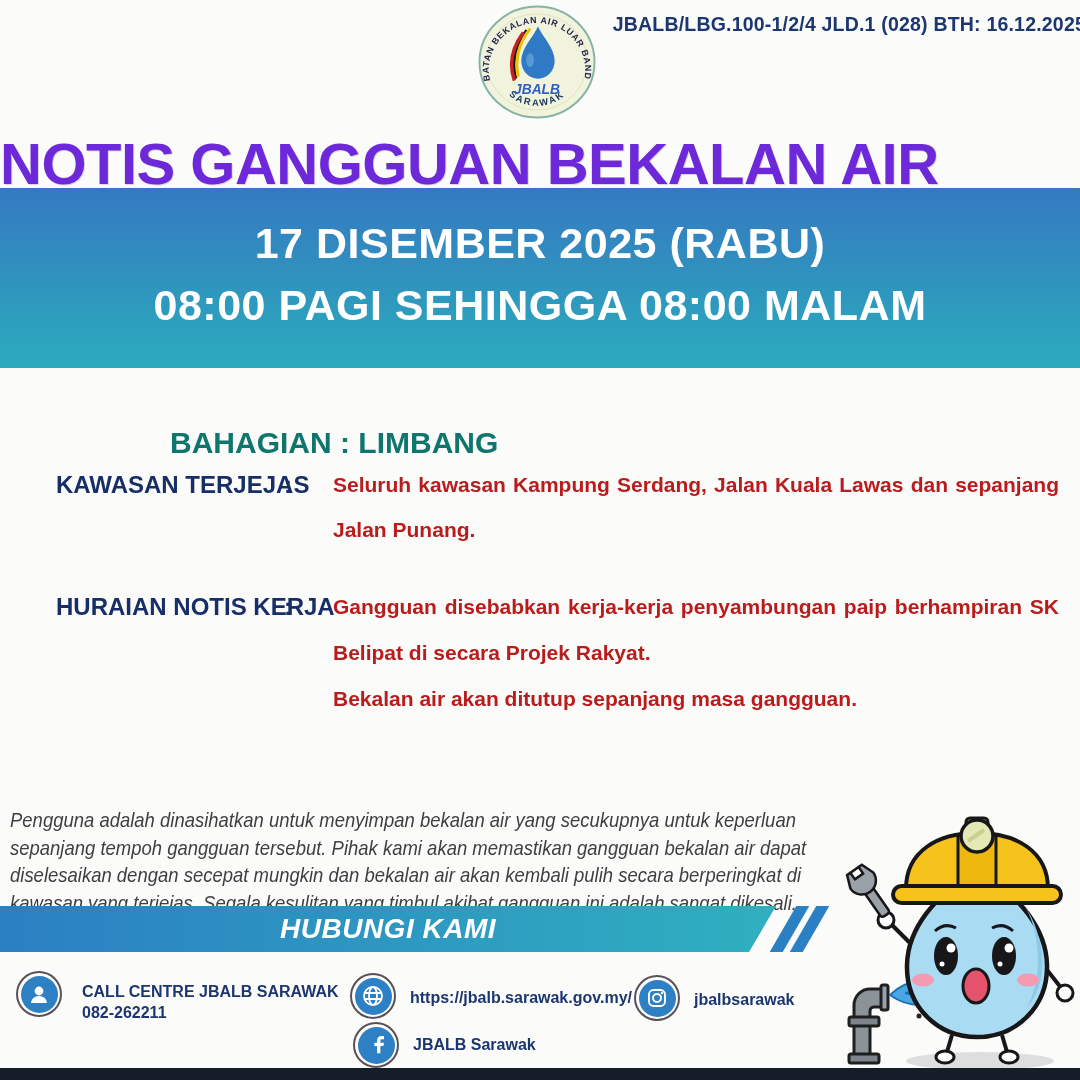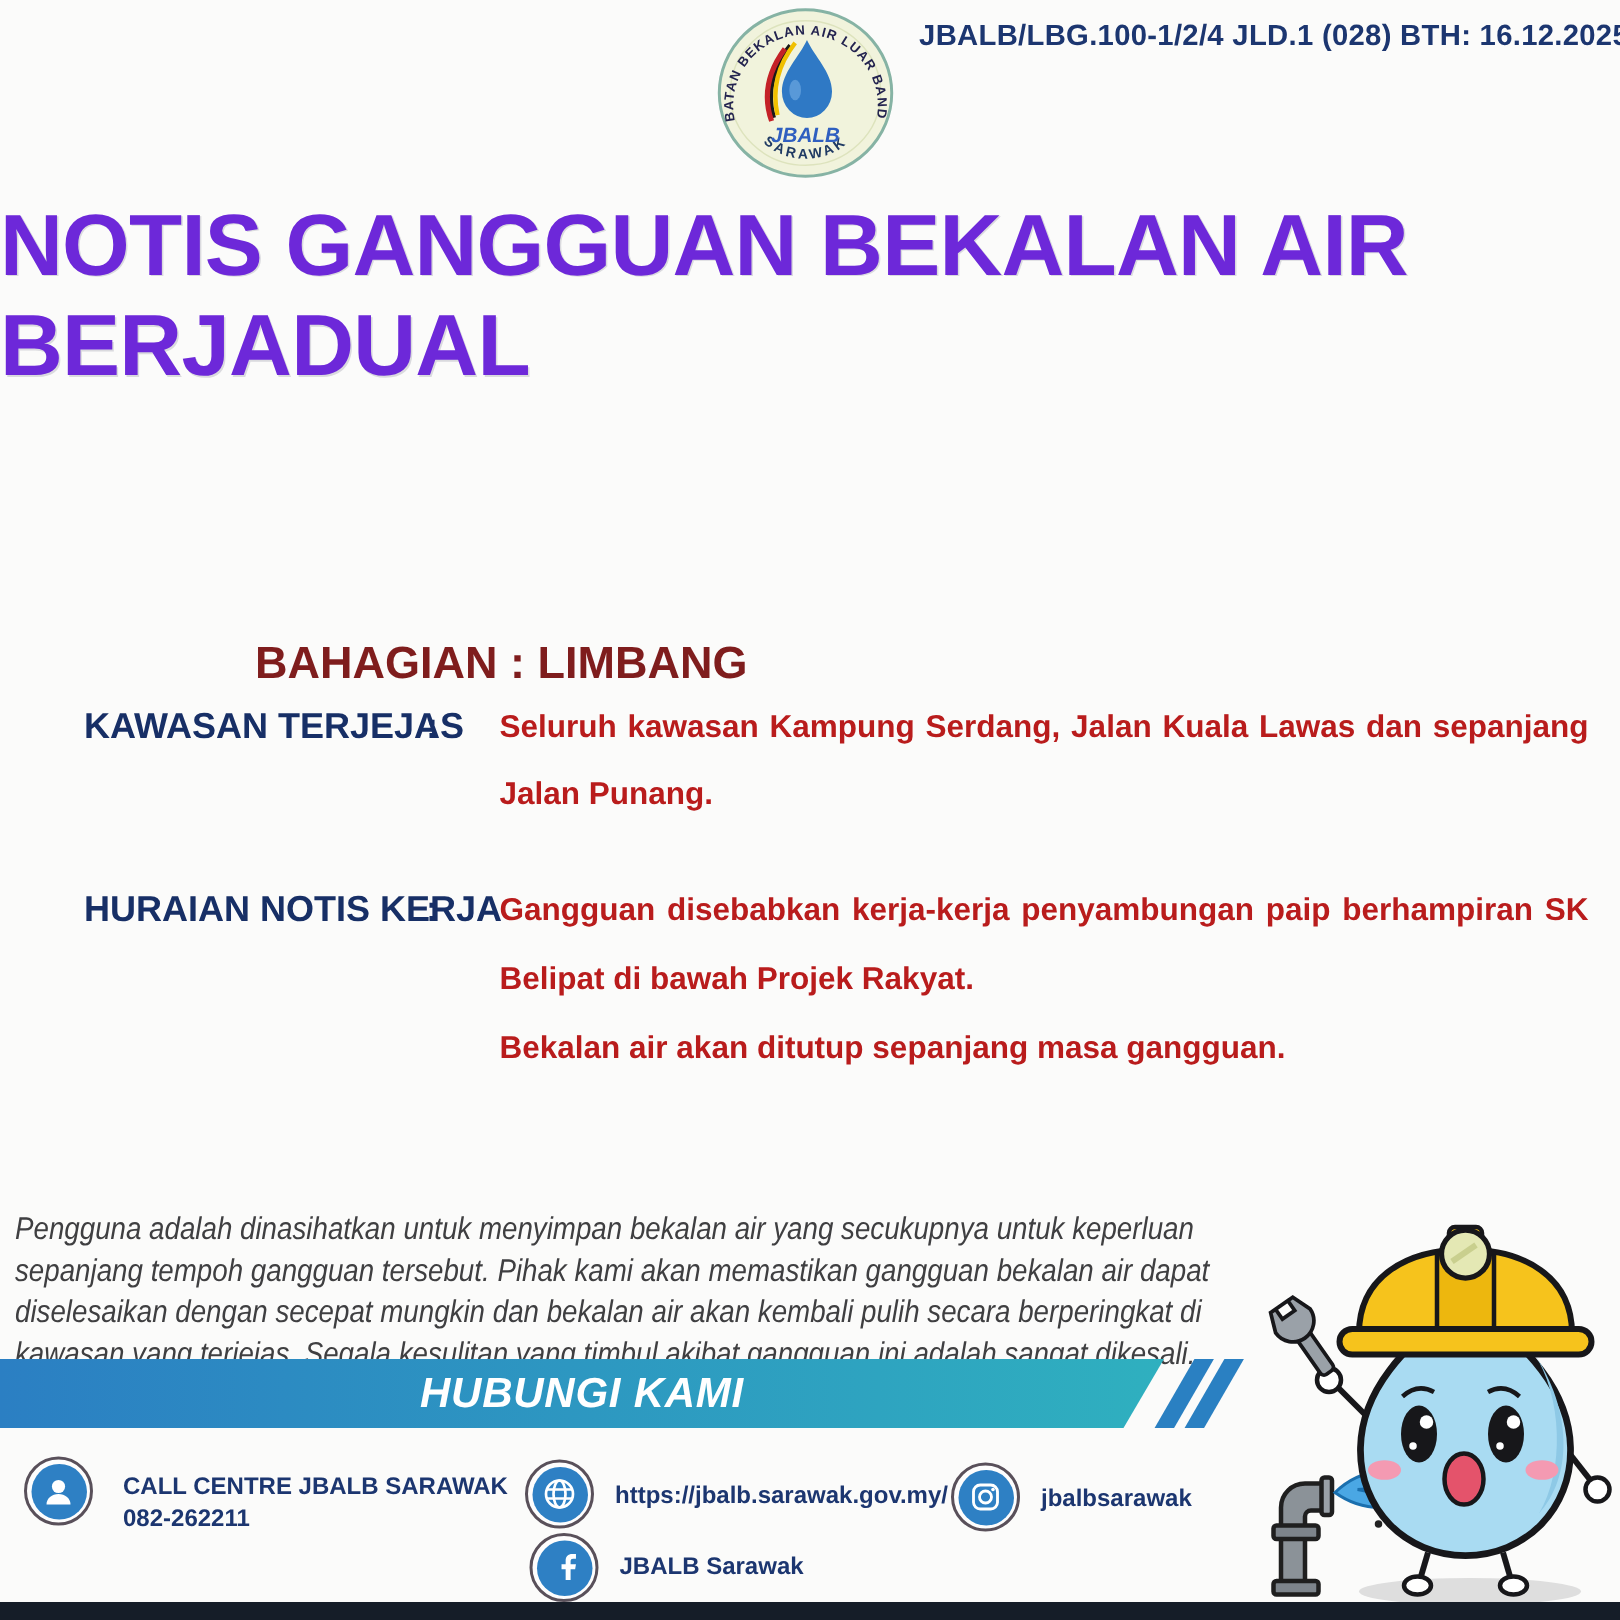--- a/index.html
+++ b/index.html
@@ -23,21 +23,21 @@
     position:absolute;left:0;top:188px;width:1080px;height:180px;
     background:linear-gradient(to bottom,#3579c1 0%,#2d9fbd 75%,#2caabf 100%);
     display:flex;flex-direction:column;align-items:center;justify-content:center;
     gap:14px;transform:translateY(0);
   }
   .band .bline{
     color:#ffffff;font-weight:bold;font-size:43px;letter-spacing:0.5px;line-height:48px;
     transform:translateY(-4px);
   }
   
-  .loc{position:absolute;top:426px;font-size:30px;font-weight:bold;color:#7f1d1d;white-space:nowrap;}
+  .loc{position:absolute;top:426px;font-size:30px;font-weight:bold;color:#0f766e;white-space:nowrap;}
   .loc.b1{left:170px;} .loc.b2{left:576px;}
   
   .dlabel{position:absolute;left:56px;font-size:24px;font-weight:bold;color:#172f66;white-space:nowrap;line-height:45px;}
   .dcolon{position:absolute;left:284px;font-size:24px;font-weight:bold;color:#172f66;line-height:45px;}
   .dval{position:absolute;left:333px;width:726px;font-size:21px;font-weight:bold;color:#b91c1c;}
   .dval .ln{line-height:45px;}
   .dval .jl{text-align:justify;text-align-last:justify;}
   .kawasan-block{top:462px;} .huraian-block{top:584px;}
   .huraian-block .ln{line-height:46px;}
   
@@ -98,35 +98,39 @@
 
     <path d="M61,22 C66,33 78,44 78,57 A17,18 0 1 1 44,57 C44,44 56,33 61,22 Z" fill="#2f79c5"></path>
     <ellipse cx="53" cy="56" rx="4" ry="7" fill="#6ba6e0" opacity="0.7"></ellipse>
     <text x="60" y="91" text-anchor="middle" font-size="14" font-weight="bold" font-style="italic" fill="#2f5fc0" font-family="Liberation Sans, sans-serif">JBALB</text>
   </svg>
 
   <div class="refnum">JBALB/LBG.100-1/2/4 JLD.1 (028) BTH: 16.12.2025</div>
 
   <div class="title">NOTIS GANGGUAN BEKALAN AIR BERJADUAL</div>
 
+  <div class="band">
+    <div class="bline">17 DISEMBER 2025 (RABU)</div>
+    <div class="bline">08:00 PAGI SEHINGGA 08:00 MALAM</div>
+  </div>
 
   <div class="loc b1">BAHAGIAN : LIMBANG</div>
 
   <div class="dlabel kawasan-block" style="top:462px">KAWASAN TERJEJAS</div>
   <div class="dcolon" style="top:462px">:</div>
   <div class="dval kawasan-block">
     <div class="ln jl">Seluruh kawasan Kampung Serdang, Jalan Kuala Lawas dan sepanjang</div>
     <div class="ln">Jalan Punang.</div>
   </div>
 
   <div class="dlabel" style="top:584px">HURAIAN NOTIS KERJA</div>
   <div class="dcolon" style="top:584px">:</div>
   <div class="dval huraian-block">
     <div class="ln jl">Gangguan disebabkan kerja-kerja penyambungan paip berhampiran SK</div>
-    <div class="ln">Belipat di bawah Projek Rakyat.</div>
+    <div class="ln">Belipat di secara Projek Rakyat.</div>
     <div class="ln">Bekalan air akan ditutup sepanjang masa gangguan.</div>
   </div>
 
   <div class="advisory">
     <div class="al">Pengguna adalah dinasihatkan untuk menyimpan bekalan air yang secukupnya untuk keperluan</div>
     <div class="al">sepanjang tempoh gangguan tersebut. Pihak kami akan memastikan gangguan bekalan air dapat</div>
     <div class="al">diselesaikan dengan secepat mungkin dan bekalan air akan kembali pulih secara berperingkat di</div>
     <div class="al">kawasan yang terjejas. Segala kesulitan yang timbul akibat gangguan ini adalah sangat dikesali.</div>
   </div>
 

